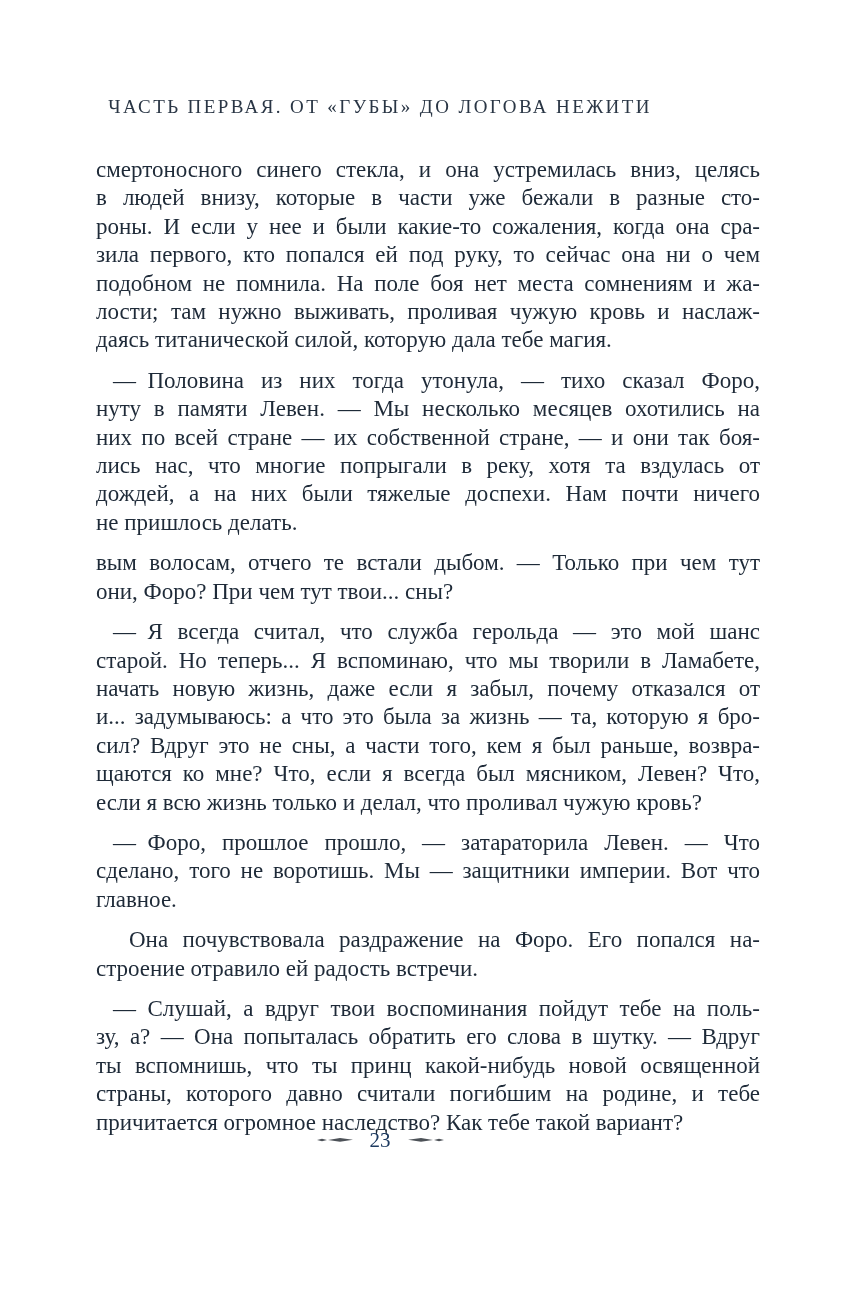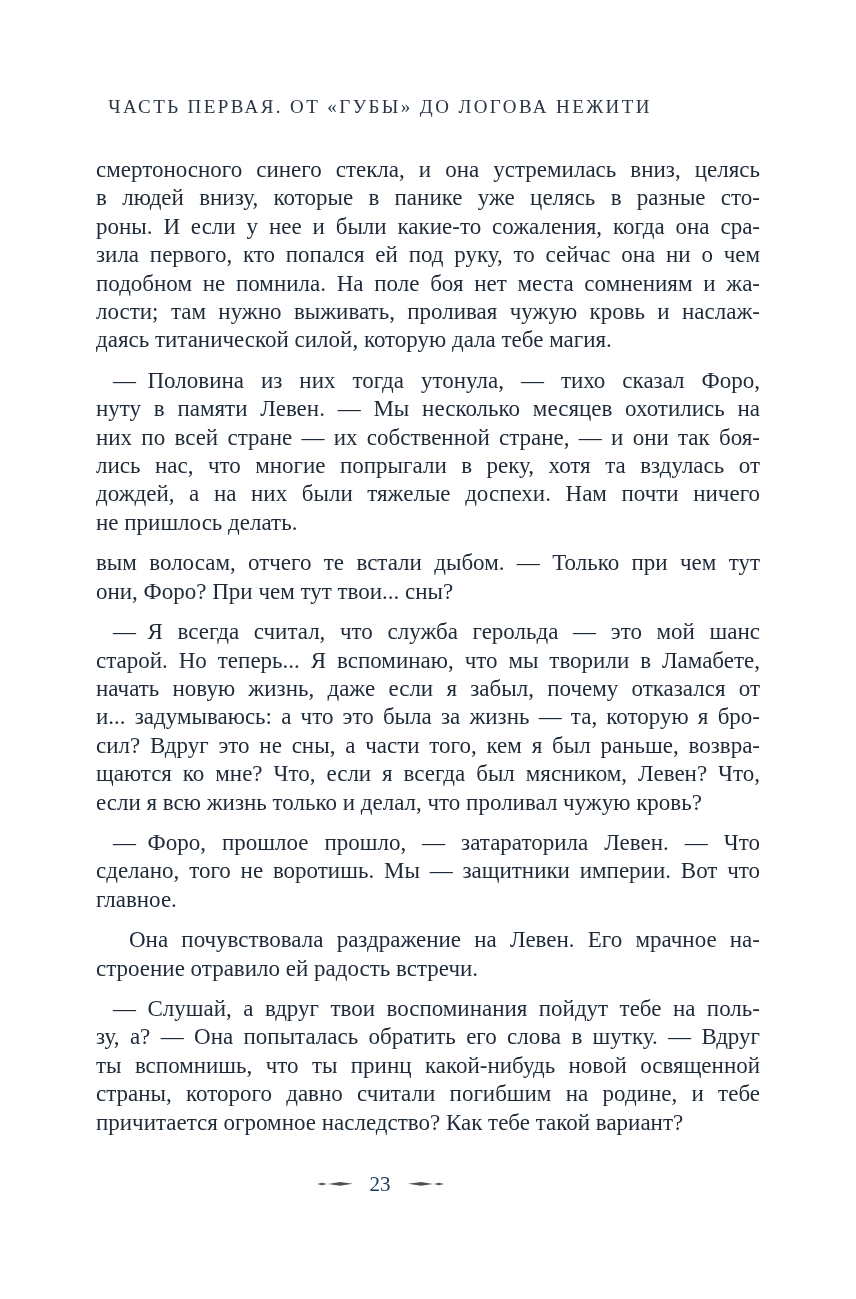--- a/index.html
+++ b/index.html
@@ -40,21 +40,21 @@
     text-align: justify;
     text-align-last: justify;
     white-space: normal;
   }
   .line.last { text-align-last: left; }
   .para.dialogue .line.first { text-indent: 17px; }
   .para.normal   .line.first { text-indent: 33px; }
   .para.continuation .line.first { text-indent: 0; }
   .footer {
     position: absolute;
-    top: 1168px;
+    top: 1124px;
     left: 0;
     width: 100%;
     height: 32px;
     display: flex;
     justify-content: center;
     align-items: center;
     gap: 17px;
   }
   .page-num {
     font-size: 21px;
@@ -68,21 +68,21 @@
 </head>
 <body>
 
 <div class="page">
 
   <div class="running-head">ЧАСТЬ ПЕРВАЯ. ОТ «ГУБЫ» ДО ЛОГОВА НЕЖИТИ</div>
 
   <div class="body-text">
       <div class="para continuation">
         <div class="line first">смертоносного синего стекла, и она устремилась вниз, целясь</div>
-        <div class="line">в людей внизу, которые в панике уже целясь в разные сто-</div>
+        <div class="line">в людей внизу, которые в части уже бежали в разные сто-</div>
         <div class="line">роны. И если у нее и были какие-то сожаления, когда она сра-</div>
         <div class="line">зила первого, кто попался ей под руку, то сейчас она ни о чем</div>
         <div class="line">подобном не помнила. На поле боя нет места сомнениям и жа-</div>
         <div class="line">лости; там нужно выживать, проливая чужую кровь и наслаж-</div>
         <div class="line last">даясь титанической силой, которую дала тебе магия.</div>
       </div>
       <div class="para dialogue">
         <div class="line first">— Половина из них тогда утонула, — тихо сказал Форо,</div>
         <div class="line">нуту в памяти Левен. — Мы несколько месяцев охотились на</div>
         <div class="line">них по всей стране — их собственной стране, — и они так боя-</div>
@@ -102,21 +102,21 @@
         <div class="line">сил? Вдруг это не сны, а части того, кем я был раньше, возвра-</div>
         <div class="line">щаются ко мне? Что, если я всегда был мясником, Левен? Что,</div>
         <div class="line last">если я всю жизнь только и делал, что проливал чужую кровь?</div>
       </div>
       <div class="para dialogue">
         <div class="line first">— Форо, прошлое прошло, — затараторила Левен. — Что</div>
         <div class="line">сделано, того не воротишь. Мы — защитники империи. Вот что</div>
         <div class="line last">главное.</div>
       </div>
       <div class="para normal">
-        <div class="line first">Она почувствовала раздражение на Левен. Его мрачное на-</div>
+        <div class="line first">Она почувствовала раздражение на Форо. Его попался на-</div>
         <div class="line last">строение отравило ей радость встречи.</div>
       </div>
       <div class="para dialogue">
         <div class="line first">— Слушай, а вдруг твои воспоминания пойдут тебе на поль-</div>
         <div class="line">зу, а? — Она попыталась обратить его слова в шутку. — Вдруг</div>
         <div class="line">ты вспомнишь, что ты принц какой-нибудь новой освященной</div>
         <div class="line">страны, которого давно считали погибшим на родине, и тебе</div>
         <div class="line last">причитается огромное наследство? Как тебе такой вариант?</div>
       </div>
     </div>

